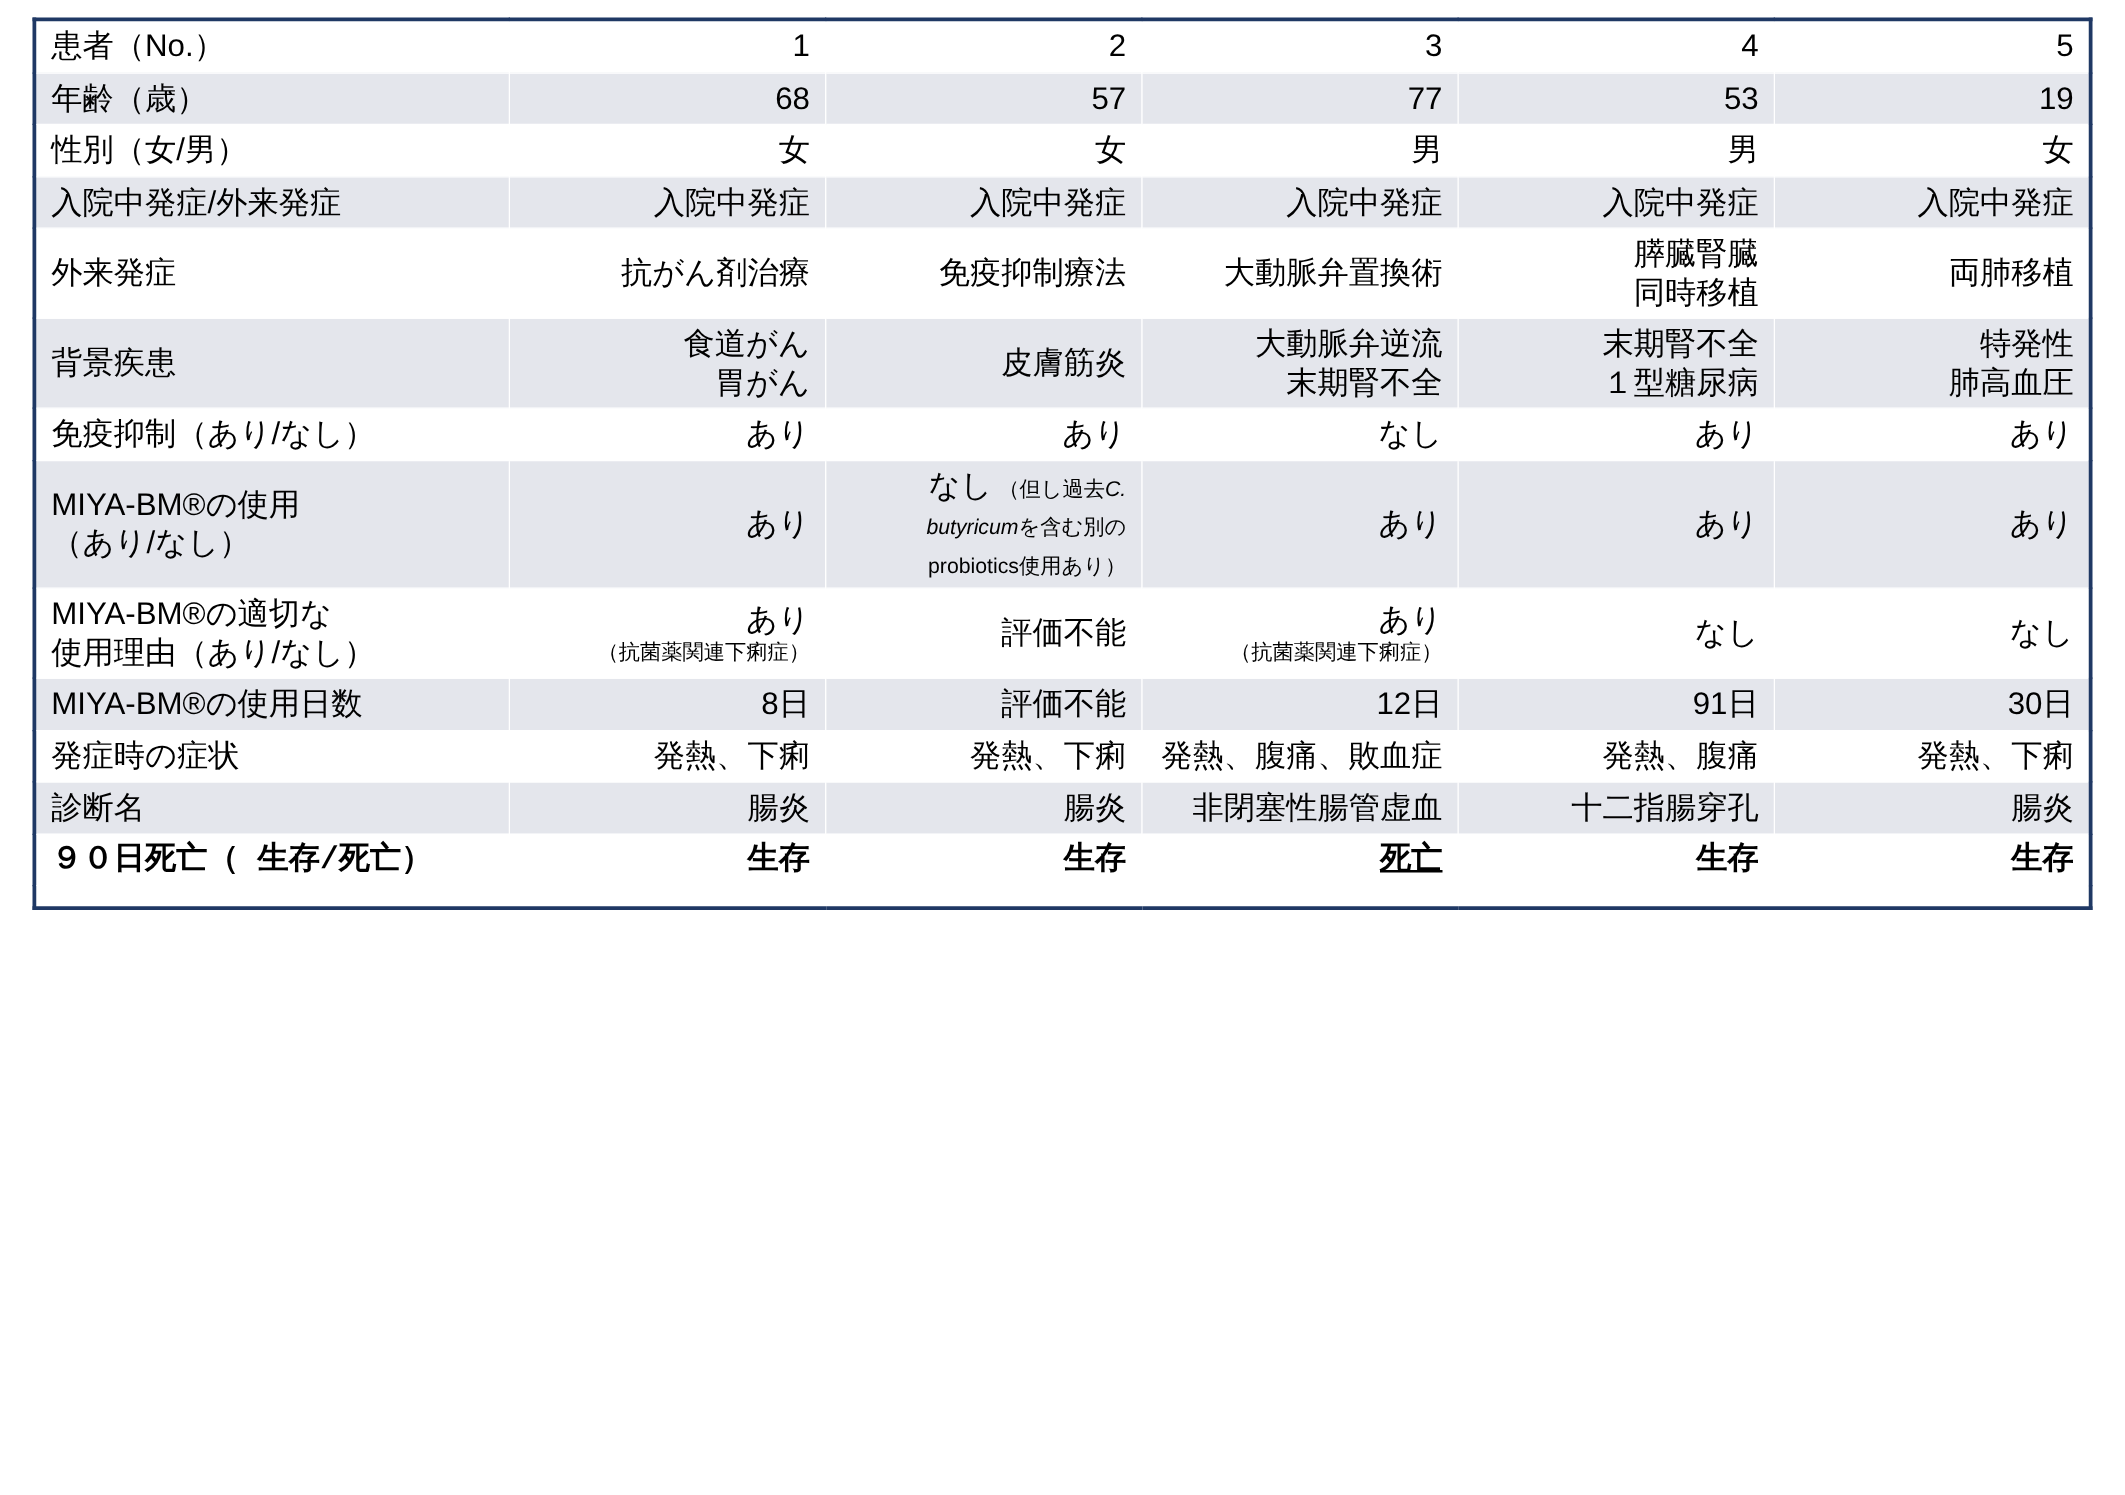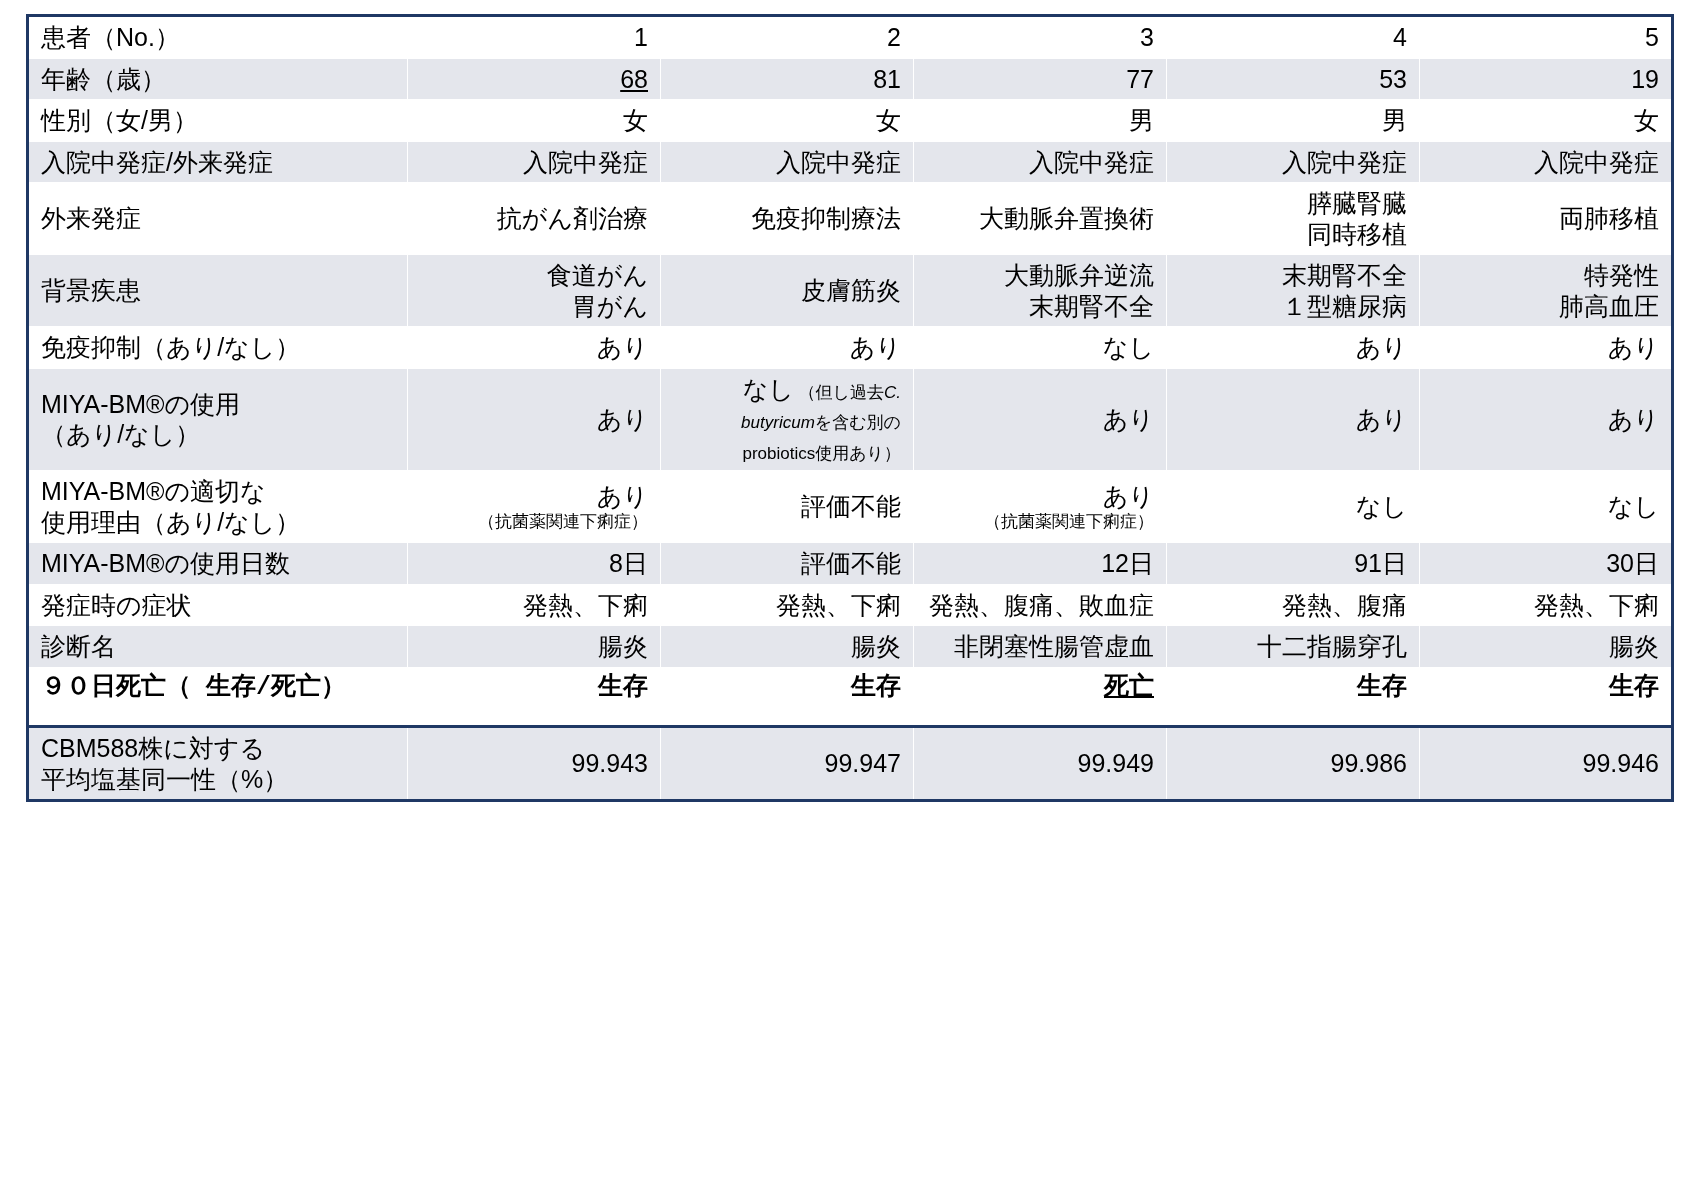--- a/index.html
+++ b/index.html
@@ -120,24 +120,24 @@
           </td>
           <td class="val">
             <span style="display: block;">5</span>
           </td>
         </tr>
         <tr class="shaded">
           <td class="label">
             <span class="nowrap-block">年齢（歳）</span>
           </td>
           <td class="val">
-            <span style="display: block; text-decoration: underline;">68</span>
-          </td>
-          <td class="val">
-            <span style="display: block;">81</span>
+            <span style="display: block;">68</span>
+          </td>
+          <td class="val">
+            <span style="display: block;">57</span>
           </td>
           <td class="val">
             <span style="display: block;">77</span>
           </td>
           <td class="val">
             <span style="display: block;">53</span>
           </td>
           <td class="val">
             <span style="display: block;">19</span>
           </td>
@@ -364,37 +364,16 @@
           </td>
           <td class="val">
             <span style="display: block;">生存</span>
           </td>
           <td class="val">
             <span style="display: block;">生存</span>
           </td>
         </tr>
         <tr class="sep-spacer">
           <td colspan="6"></td>
-        </tr>
-        <tr class="shaded thickline-top">
-          <td class="label">
-            <span class="nowrap-block">CBM588株に対する</span>
-            <span class="nowrap-block">平均塩基同一性（%）</span>
-          </td>
-          <td class="val">
-            <span style="display: block;">99.943</span>
-          </td>
-          <td class="val">
-            <span style="display: block;">99.947</span>
-          </td>
-          <td class="val">
-            <span style="display: block;">99.949</span>
-          </td>
-          <td class="val">
-            <span style="display: block;">99.986</span>
-          </td>
-          <td class="val">
-            <span style="display: block;">99.946</span>
-          </td>
         </tr>
       </tbody>
   </table>
 </div>
 
 </body></html>

